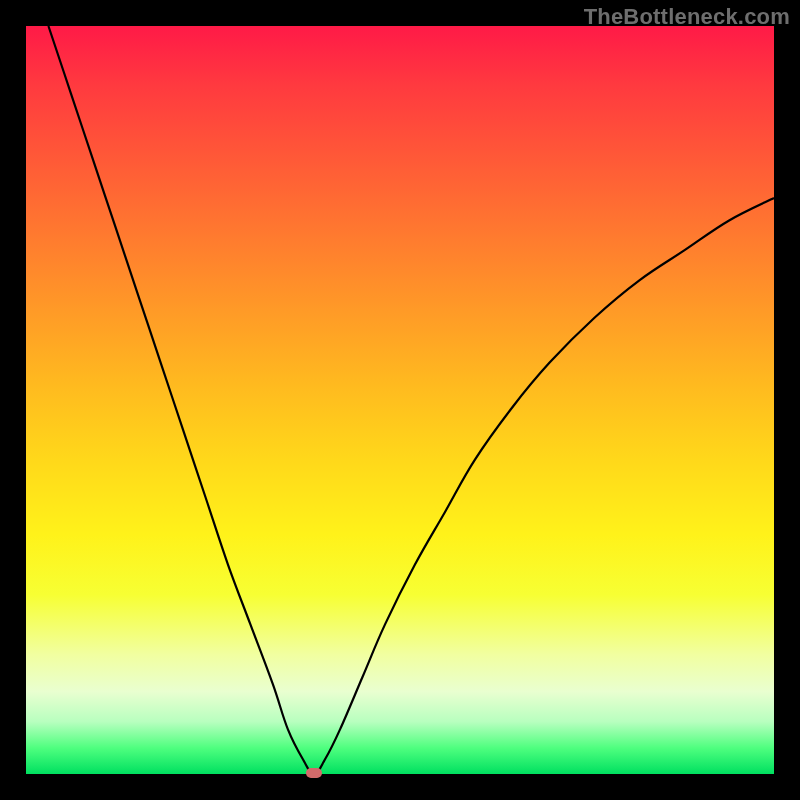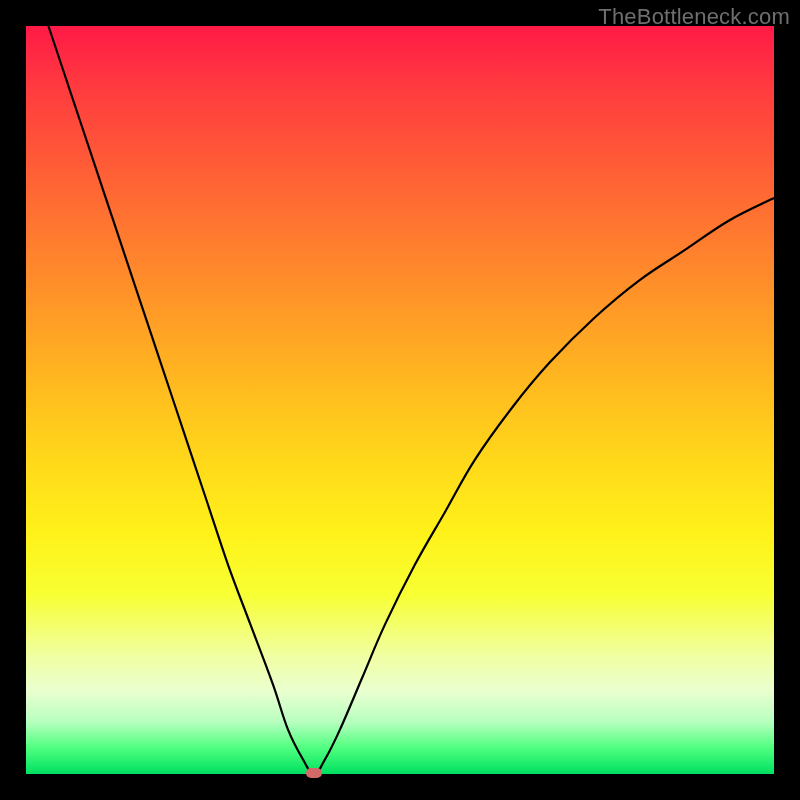--- a/index.html
+++ b/index.html
@@ -49,21 +49,21 @@
     height: 748px;
     overflow: visible;
   }
   .watermark {
     position: absolute;
     top: 4px;
     right: 10px;
     color: #6e6e6e;
     font-size: 22px;
     letter-spacing: 0.2px;
-    font-weight: 400;
+    font-weight: 700;
     user-select: none;
   }
   .marker {
     fill: #d26a6a;
     stroke: none;
   }
   .curve {
     fill: none;
     stroke: #000;
     stroke-width: 2.2;

